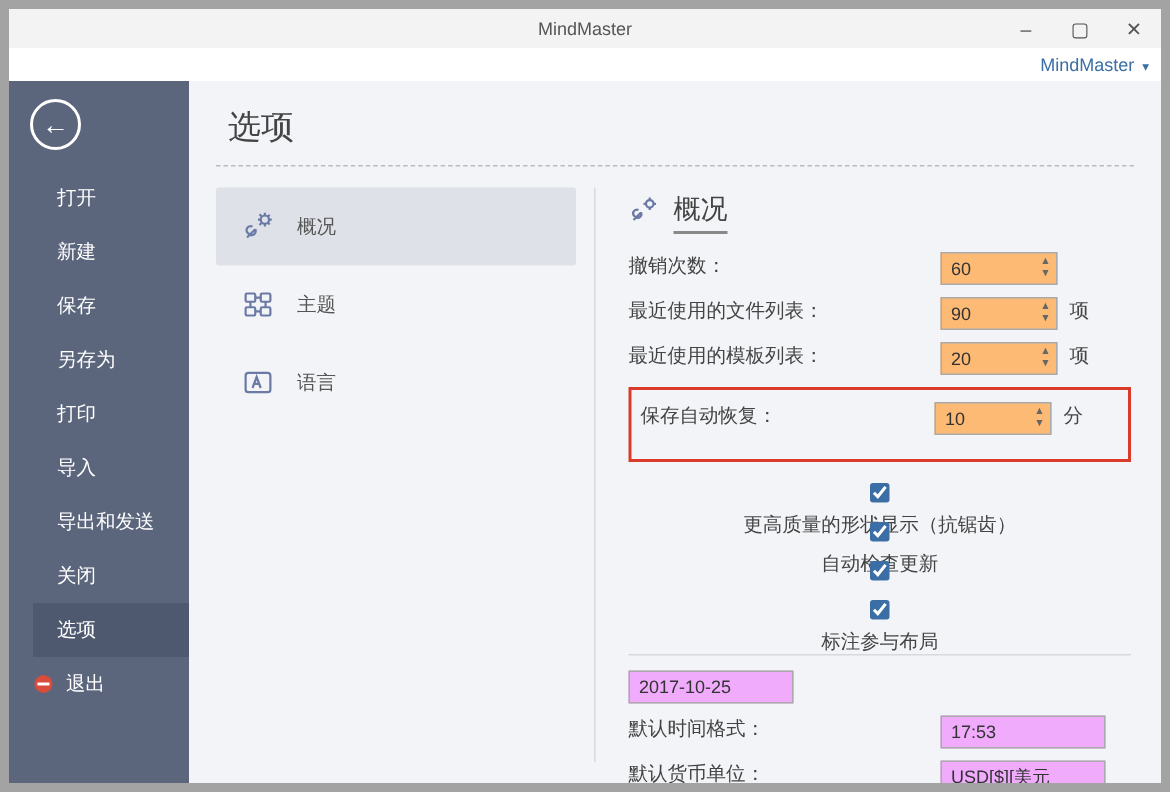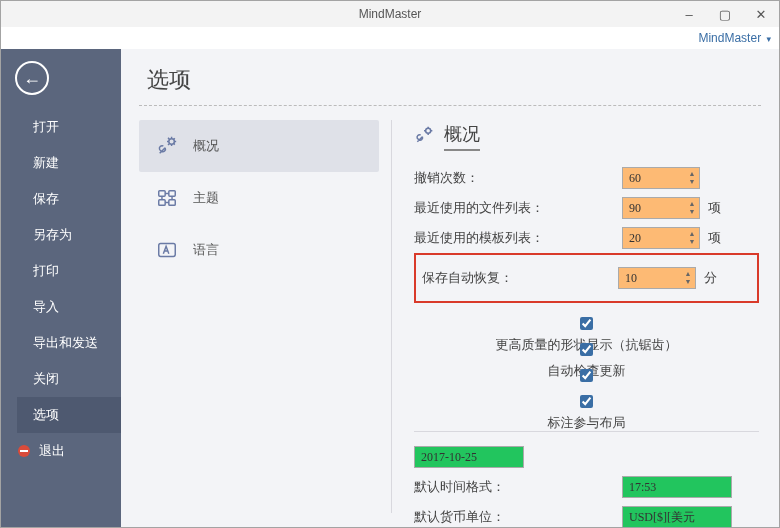--- a/index.html
+++ b/index.html
@@ -1,17 +1,17 @@
 <!DOCTYPE html>
 <html><head>
 <meta charset="utf-8">
 <style>
   * { box-sizing: border-box; margin: 0; padding: 0; }
   html, body { width: 780px; height: 528px; font-family: "Microsoft YaHei", Arial, sans-serif; font-size: 13px; color: #333; background: #fff; overflow: hidden; }
-  .app { display: flex; flex-direction: column; width: 780px; height: 528px; border: 1px solid #a3a3a3; }
+  .app { display: flex; flex-direction: column; width: 780px; height: 528px; border: 6px solid #a3a3a3; }
   .titlebar { height: 26px; background: #f3f3f3; display: flex; align-items: center; position: relative; }
   .titlebar-title { position: absolute; left: 50%; transform: translateX(-50%); font-size: 12px; color: #555; }
   .titlebar-ctrls { margin-left: auto; display: flex; }
   .titlebar-ctrls div { width: 36px; height: 26px; display: flex; align-items: center; justify-content: center; color: #555; font-size: 13px; cursor: pointer; }
   .appmenu-row { height: 22px; background: #fff; display: flex; align-items: center; justify-content: flex-end; padding-right: 8px; }
   .appmenu-link { color: #3a6ea5; font-size: 12px; cursor: pointer; }
   .caret { font-size: 9px; margin-left: 2px; }
   .body { flex: 1; display: flex; min-height: 0; }
   .sidebar { width: 120px; background: #5b667d; color: #fff; display: flex; flex-direction: column; padding-top: 6px; }
   .back-btn { width: 34px; height: 34px; border: 2px solid #fff; border-radius: 50%; margin: 6px 0 14px 14px; display: flex; align-items: center; justify-content: center; cursor: pointer; font-size: 18px; }
@@ -25,33 +25,33 @@
   .content { flex: 1; display: flex; min-height: 0; }
   .optlist { width: 270px; padding: 14px 12px 14px 18px; }
   .opt-item { display: flex; align-items: center; gap: 14px; height: 52px; padding: 0 16px; color: #555; cursor: pointer; border-radius: 2px; }
   .opt-item.sel { background: #dfe1e8; }
   .opt-icon { width: 24px; height: 24px; display: inline-flex; align-items: center; justify-content: center; color: #6a7aa5; }
   .vdiv { width: 1px; background: #d8d8de; margin: 14px 0; }
   .detail { flex: 1; padding: 16px 20px 10px 22px; overflow: hidden; }
   .section-hd { display: flex; align-items: center; gap: 10px; margin-bottom: 12px; }
   .section-hd .sh-icon { color: #6a7aa5; }
   .section-hd .sh-title { font-size: 18px; color: #444; border-bottom: 2px solid #888; padding-bottom: 3px; }
-  .row { display: flex; align-items: center; height: 30px; gap: 8px; font-family: Liberation Serif, serif; }
+  .row { display: flex; align-items: flex-start; height: 30px; gap: 8px; }
   .row .lab { flex: 0 0 200px; color: #444; }
   .row .unit { width: 18px; color: #444; }
   .spin { display: flex; align-items: center; height: 22px; border: 1px solid #aaa; background: #fdba74; padding: 0 0 0 6px; width: 78px; justify-content: space-between; }
   .spin .val { font-size: 12px; color: #333; }
   .spin .arrows { width: 14px; display: flex; flex-direction: column; align-items: center; }
   .spin .arrows span { font-size: 7px; line-height: 8px; color: #666; cursor: pointer; }
   .hl { border: 2px solid #d93a2a; padding: 8px 6px; margin: 0 0; }
   .gap { height: 14px; }
   .cb-row { display: flex; align-items: center; gap: 6px; height: 26px; color: #444; flex-direction: column; }
   .cb-row input { accent-color: #3a6ea5; }
   .hr { height: 1px; background: #d8d8de; margin: 10px 0; }
-  .txtinput { height: 22px; border: 1px solid #aaa; background: #22c55e; padding: 0 6px; width: 110px; font-size: 12px; display: flex; align-items: center; color: #333; }
+  .txtinput { height: 22px; border: 1px solid #aaa; background: #f0abfc; padding: 0 6px; width: 110px; font-size: 12px; display: flex; align-items: center; color: #333; }
 </style>
 </head>
 <body>
 
 <div class="app">
 
   <div class="titlebar">
     <div class="titlebar-title">MindMaster</div>
     <div class="titlebar-ctrls">
       <div>–</div>

